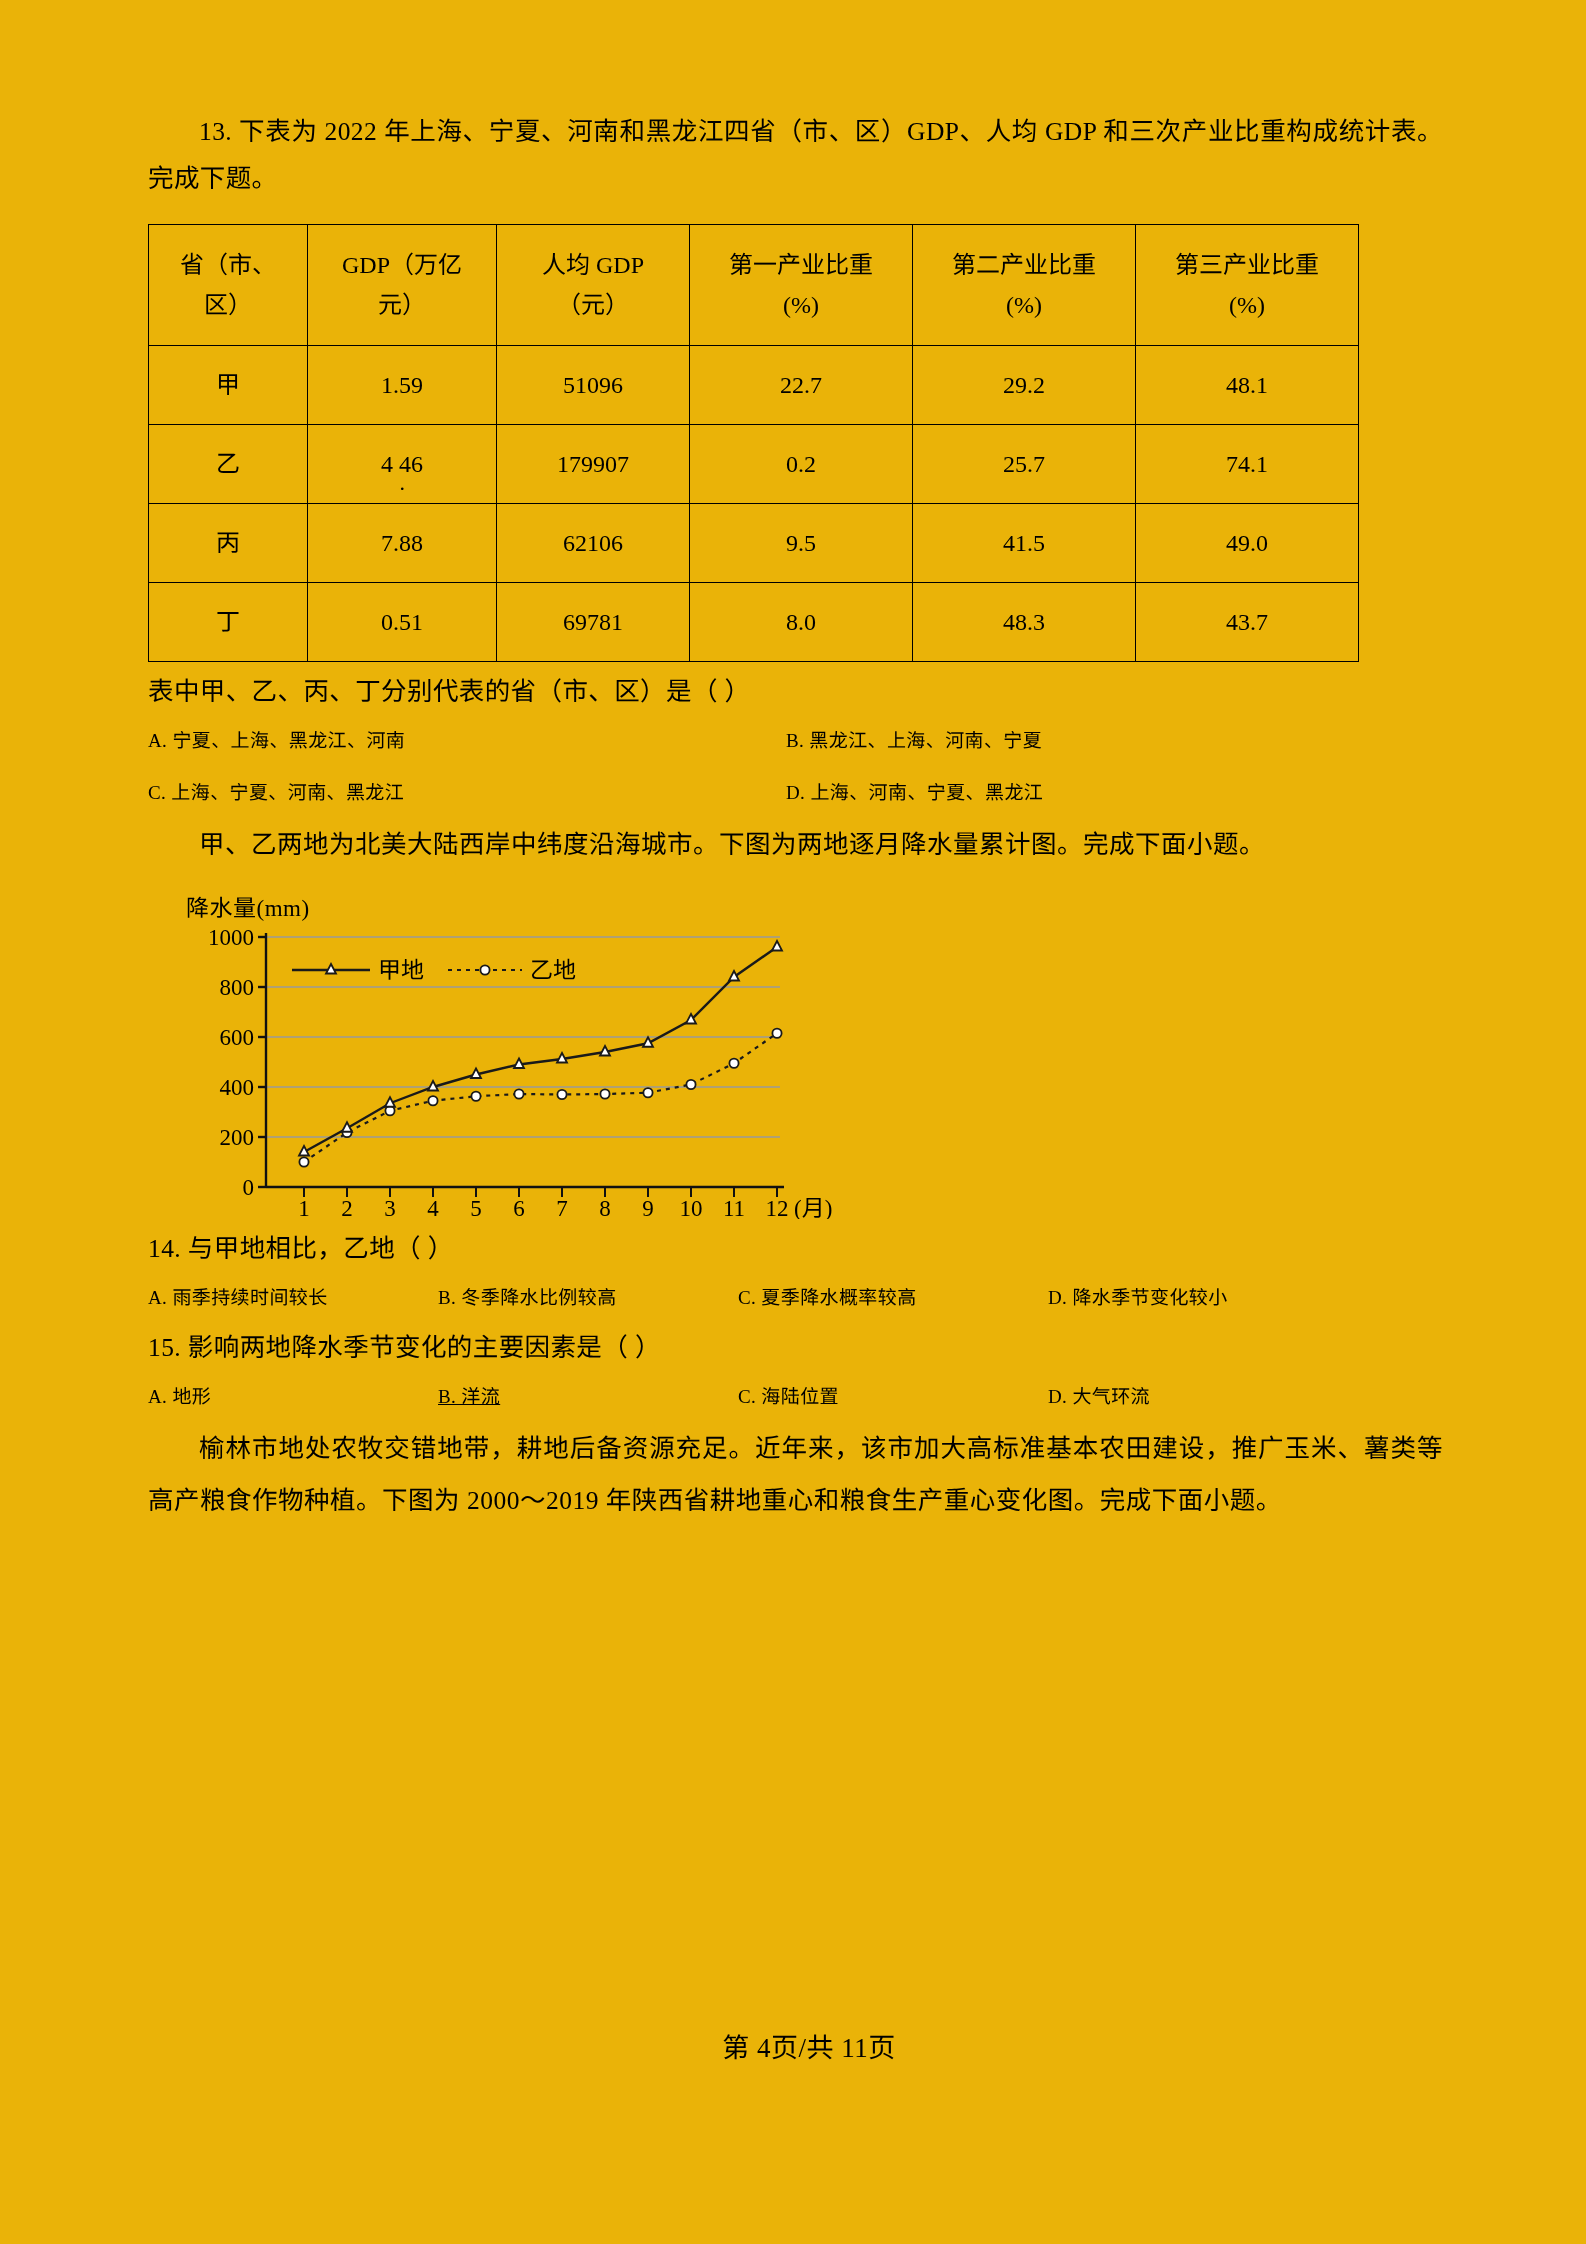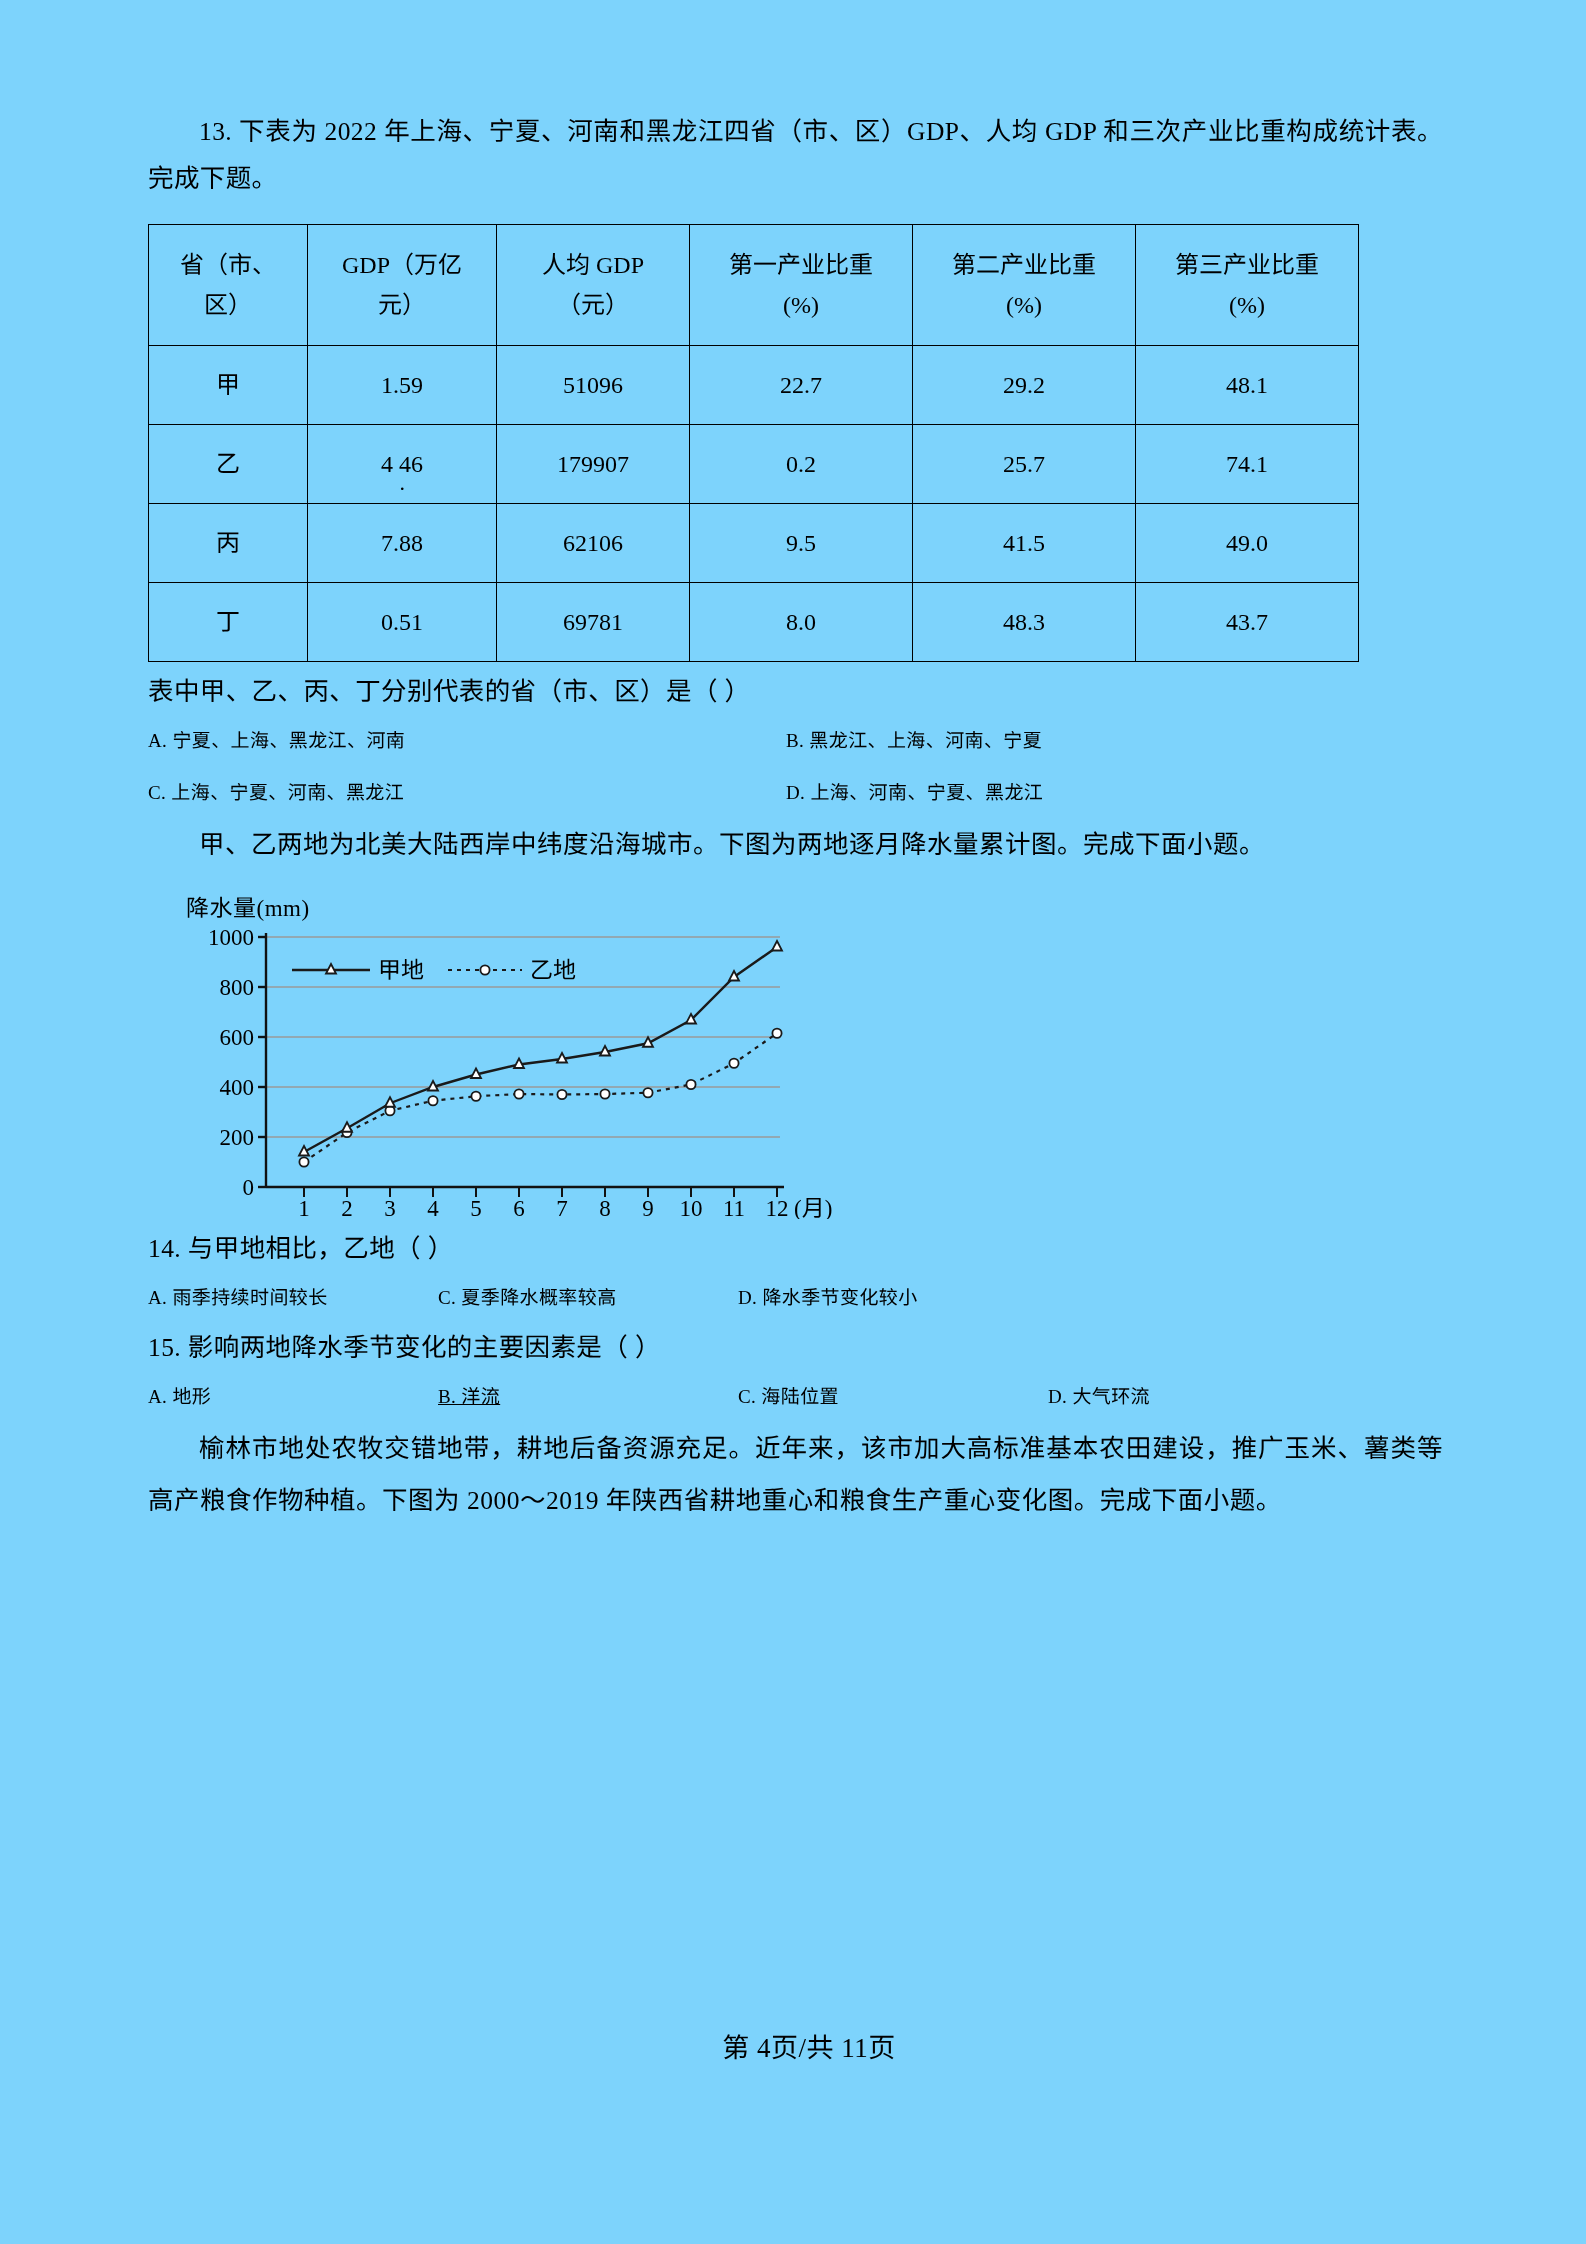--- a/index.html
+++ b/index.html
@@ -10,21 +10,21 @@
   }
   body {
     font-family: "Liberation Serif", "DejaVu Serif", serif;
     color: #000;
   }
   .page {
     position: relative;
     width: 1586px;
     height: 2244px;
     margin: 0 auto;
-    background: #7dd3fc;
+    background: #eab308;
     box-sizing: border-box;
     overflow: hidden;
   }
   .content {
     position: absolute;
     left: 148px;
     top: 108px;
     width: 1295px;
   }
 
@@ -351,20 +351,21 @@
           <line x1="278" y1="51" x2="352" y2="51" stroke="#1a1a1a" stroke-width="2.2" stroke-dasharray="4,5"></line>
           <circle cx="315" cy="51" r="4.6" fill="#fff" stroke="#1a1a1a" stroke-width="1.8"></circle>
           <text class="legend-label" x="360" y="59">乙地</text>
         </g>
       </svg>
     </div>
 
     <div class="q-line">14. 与甲地相比，乙地（      ）</div>
     <div class="opts four">
       <div class="o">A. 雨季持续时间较长</div>
+      <div class="o">B. 冬季降水比例较高</div>
       <div class="o">C. 夏季降水概率较高</div>
       <div class="o">D. 降水季节变化较小</div>
     </div>
 
     <div class="q-line">15. 影响两地降水季节变化的主要因素是（      ）</div>
     <div class="opts q15">
       <div class="o">A. 地形</div>
       <div class="o">B. 洋流</div>
       <div class="o">C. 海陆位置</div>
       <div class="o">D. 大气环流</div>

